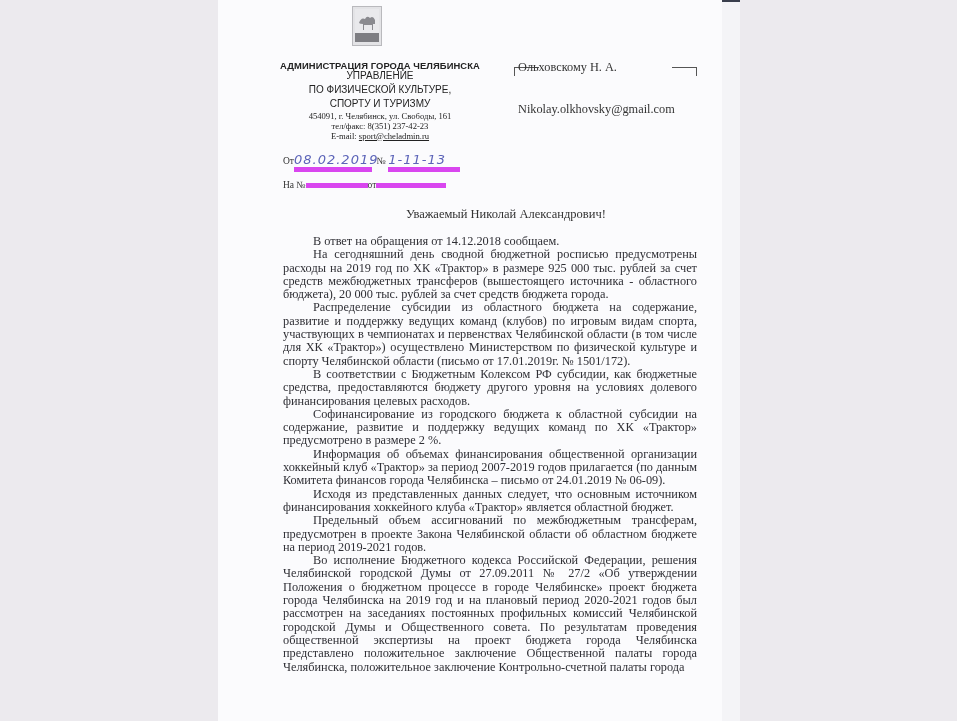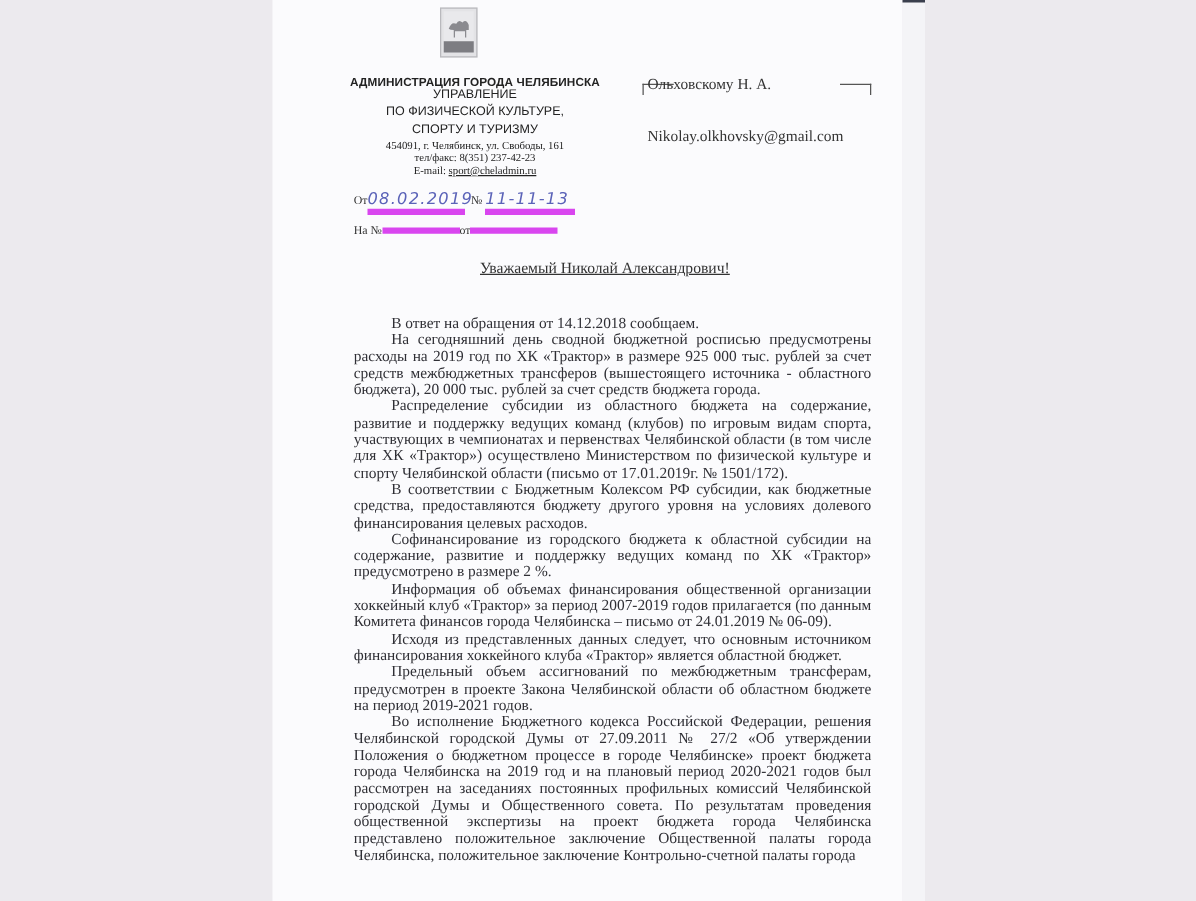--- a/index.html
+++ b/index.html
@@ -32,23 +32,23 @@
     .hdr.dept { top:69px; font-size:10px; line-height:14.2px; }
     .hdr.small { font-family:"Liberation Serif", serif; font-size:8.6px; line-height:9.8px; top:112px; }
     .hdr.small a { color:#222; text-decoration:underline; }
     .bracket { position:absolute; top:67px; height:8px; border-top:1px solid #555; }
     .bracket.l { left:514px; width:24px; border-left:1px solid #555; }
     .bracket.r { left:672px; width:24px; border-right:1px solid #555; }
     .recipient { position:absolute; left:518px; font-size:12.3px; color:#333; }
     .reg { position:absolute; left:283px; font-size:9.5px; color:#333; }
     .reg .hand { font-family:"DejaVu Sans", sans-serif; font-style:italic; color:#5b63b8; font-size:13px; letter-spacing:1px; }
     .reg .uline { display:inline-block; border-bottom:5px solid #d946ef; vertical-align:baseline; }
-    .salutation { position:absolute; left:384px; top:207px; font-size:12.5px; color:#333;text-decoration:underline; }
+    .salutation { position:absolute; left:406px; top:207px; font-size:12.5px; color:#333; }
     .body-text {
-      position:absolute; left:283px; top:252px; width:414px;
+      position:absolute; left:283px; top:235px; width:414px;
       font-size:12.3px; line-height:13.3px; text-align:justify; color:#2f2f35;
     }
     .body-text p { margin:0; text-indent:30px; }
   </style>
 </head>
 <body>
 
 <div class="page"></div>
 <div class="strip"></div>
 <div class="strip-top"></div>
@@ -74,21 +74,21 @@
 </div>
 
 <div class="bracket l"></div>
 <div class="bracket r"></div>
 <div class="recipient" style="top:60px;">Ольховскому Н. А.</div>
 <div class="recipient" style="top:102px;">Nikolay.olkhovsky@gmail.com</div>
 
 <div class="reg" style="top:152px;">
   <span>От</span><span class="uline" style="width:78px;"><span class="hand">08.02.2019</span></span>
   &nbsp;<span>№</span>
-  <span class="uline" style="width:72px;"><span class="hand">11-11-13</span></span>
+  <span class="uline" style="width:72px;"><span class="hand">1-11-13</span></span>
 </div>
 <div class="reg" style="top:180px;">
   <span>На №</span><span class="uline" style="width:62px;"></span><span>от</span><span class="uline" style="width:70px;"></span>
 </div>
 
 <div class="salutation">Уважаемый Николай Александрович!</div>
 
 <div class="body-text">
   <p>В ответ на обращения от 14.12.2018 сообщаем.</p>
   <p>На сегодняшний день сводной бюджетной росписью предусмотрены расходы на 2019 год по ХК «Трактор»  в размере 925 000 тыс. рублей за счет средств межбюджетных трансферов (вышестоящего источника - областного бюджета), 20 000 тыс. рублей за счет средств бюджета города.</p>

